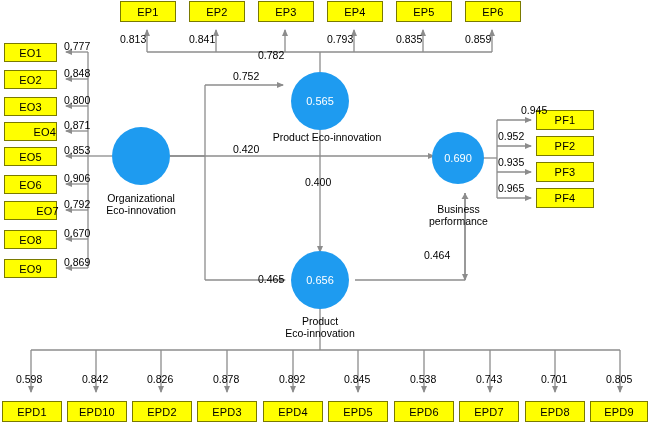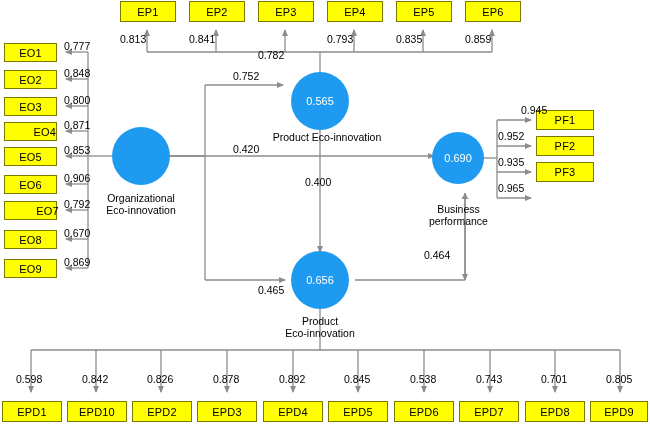--- a/index.html
+++ b/index.html
@@ -201,20 +201,23 @@
 
   <div class="ind-box" style="left:536px; top:110px; width:58px; height:20px;">
       <span>PF1</span>
     </div>
   <div class="ind-box" style="left:536px; top:136px; width:58px; height:20px;">
       <span>PF2</span>
     </div>
   <div class="ind-box" style="left:536px; top:162px; width:58px; height:20px;">
       <span>PF3</span>
     </div>
+  <div class="ind-box" style="left:536px; top:188px; width:58px; height:20px;">
+      <span>PF4</span>
+    </div>
 
   <div class="coef" style="left:498px; top:104px;padding-left:23px;">0.945</div>
   <div class="coef" style="left:498px; top:130px;">0.952</div>
   <div class="coef" style="left:498px; top:156px;">0.935</div>
   <div class="coef" style="left:498px; top:182px;">0.965</div>
 
   <div class="ind-box" style="left:2px; top:401px; width:60px; height:21px;">
       <span>EPD1</span>
     </div>
   <div class="ind-box" style="left:67px; top:401px; width:60px; height:21px;">
@@ -275,16 +278,16 @@
 
   <div class="lv-circle" style="left:432px; top:132px; width:52px; height:52px;">
     <span>0.690</span>
   </div>
   <div class="lv-label" style="left:411px; top:203px; width:95px;">Business
 performance</div>
 
   <div class="coef" style="left:233px; top:70px;">0.752</div>
   <div class="coef" style="left:233px; top:143px;">0.420</div>
   <div class="coef" style="left:305px; top:176px;">0.400</div>
-  <div class="coef" style="left:234px; top:284px;padding-left:24px;">0.465</div>
+  <div class="coef" style="left:234px; top:273px;padding-left:24px;">0.465</div>
   <div class="coef" style="left:424px; top:249px;">0.464</div>
 
 </div>
 
 </body></html>

